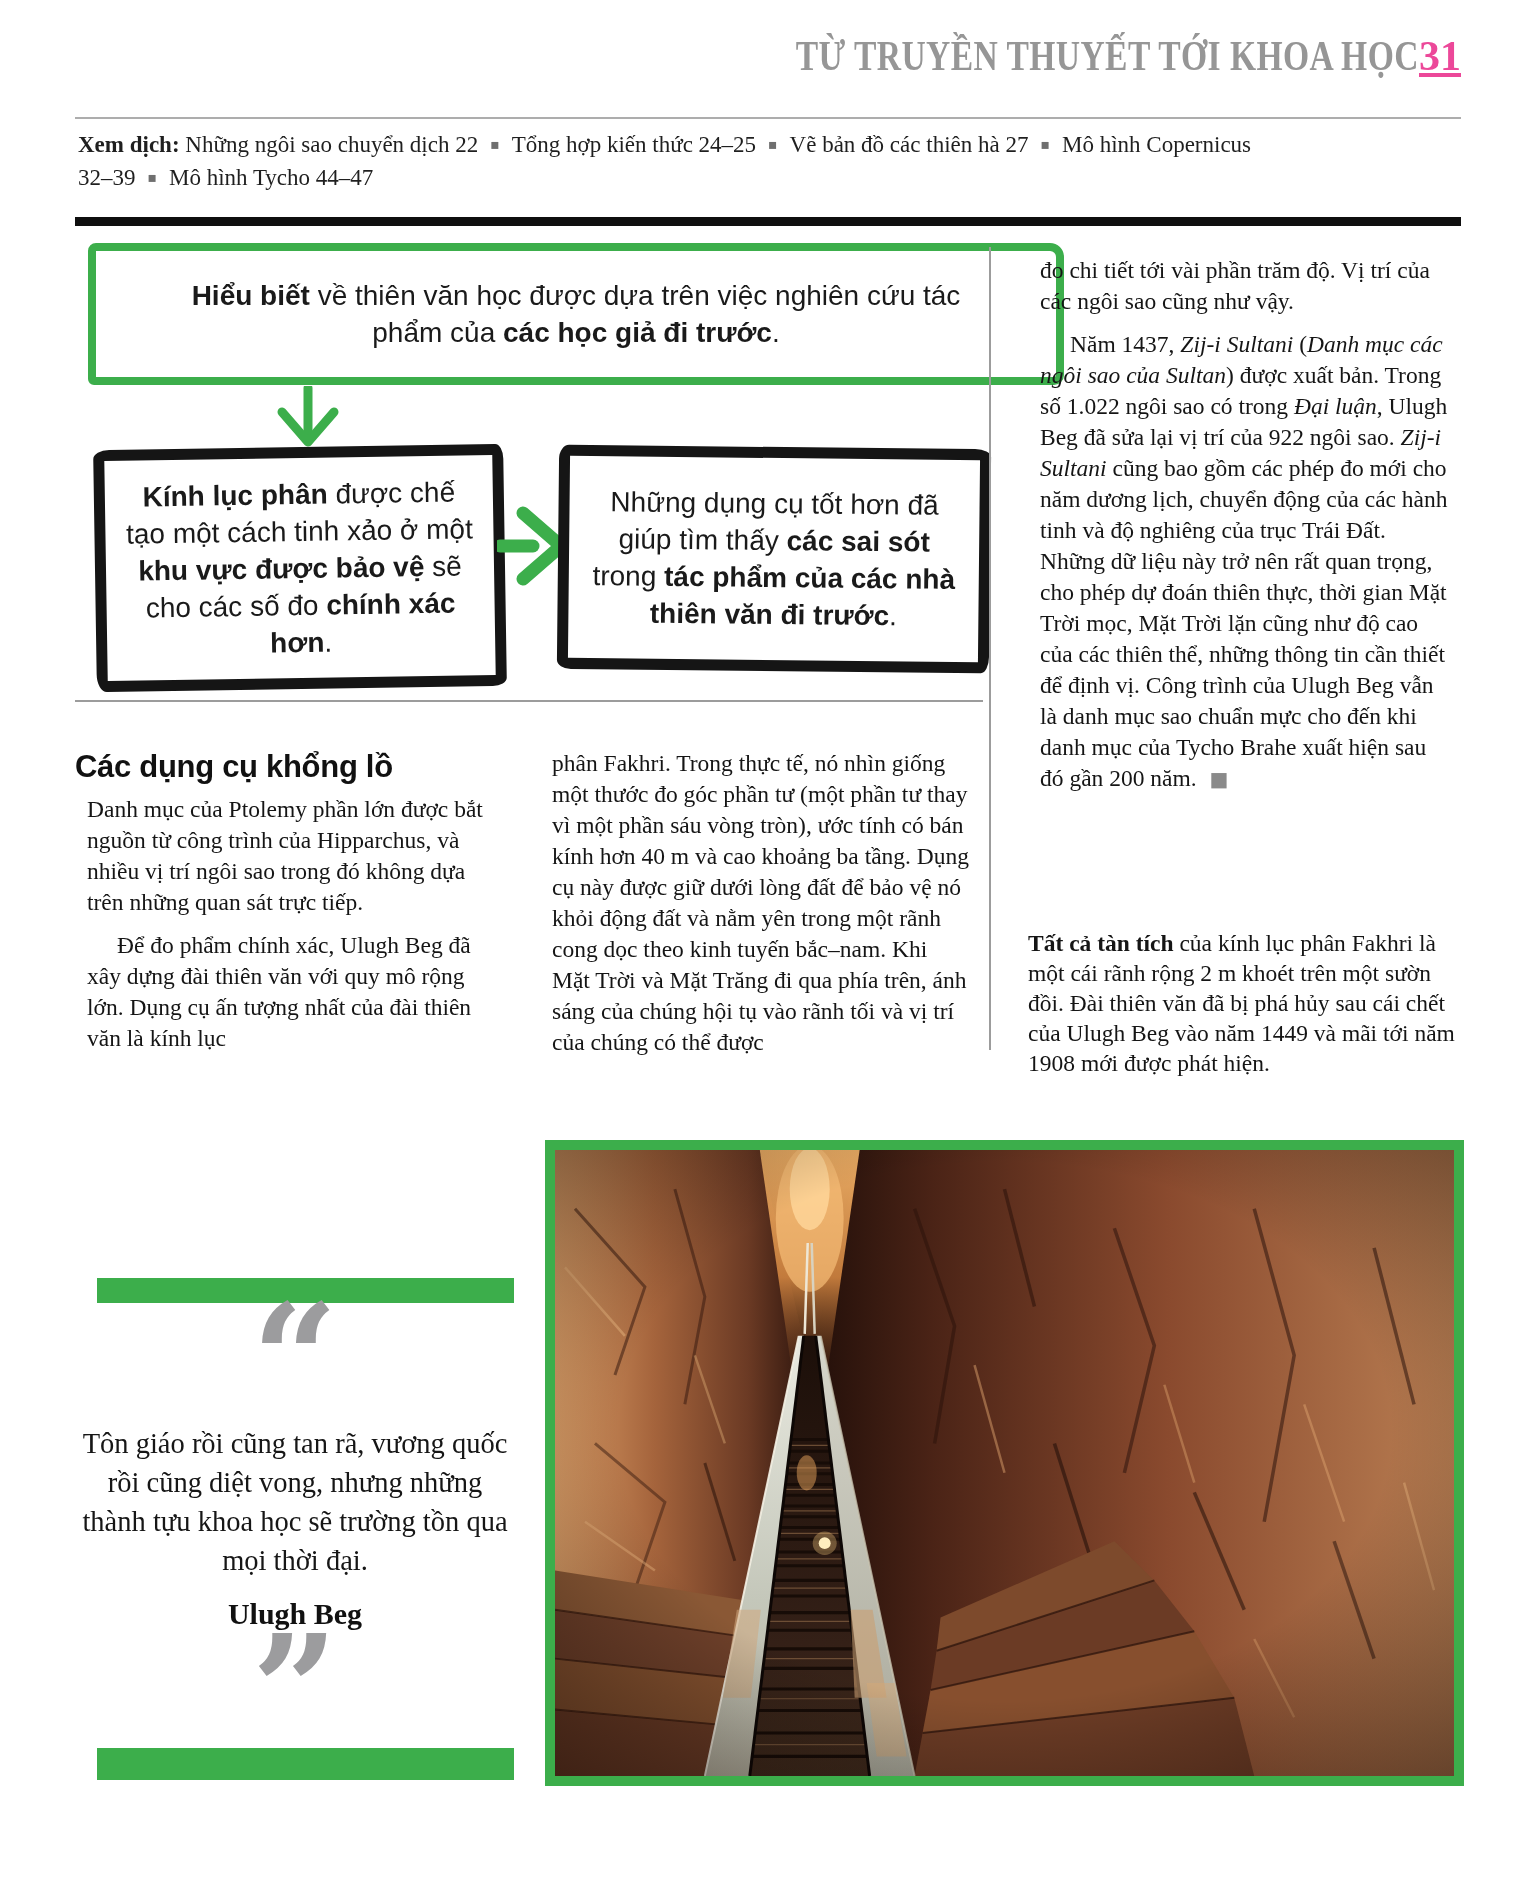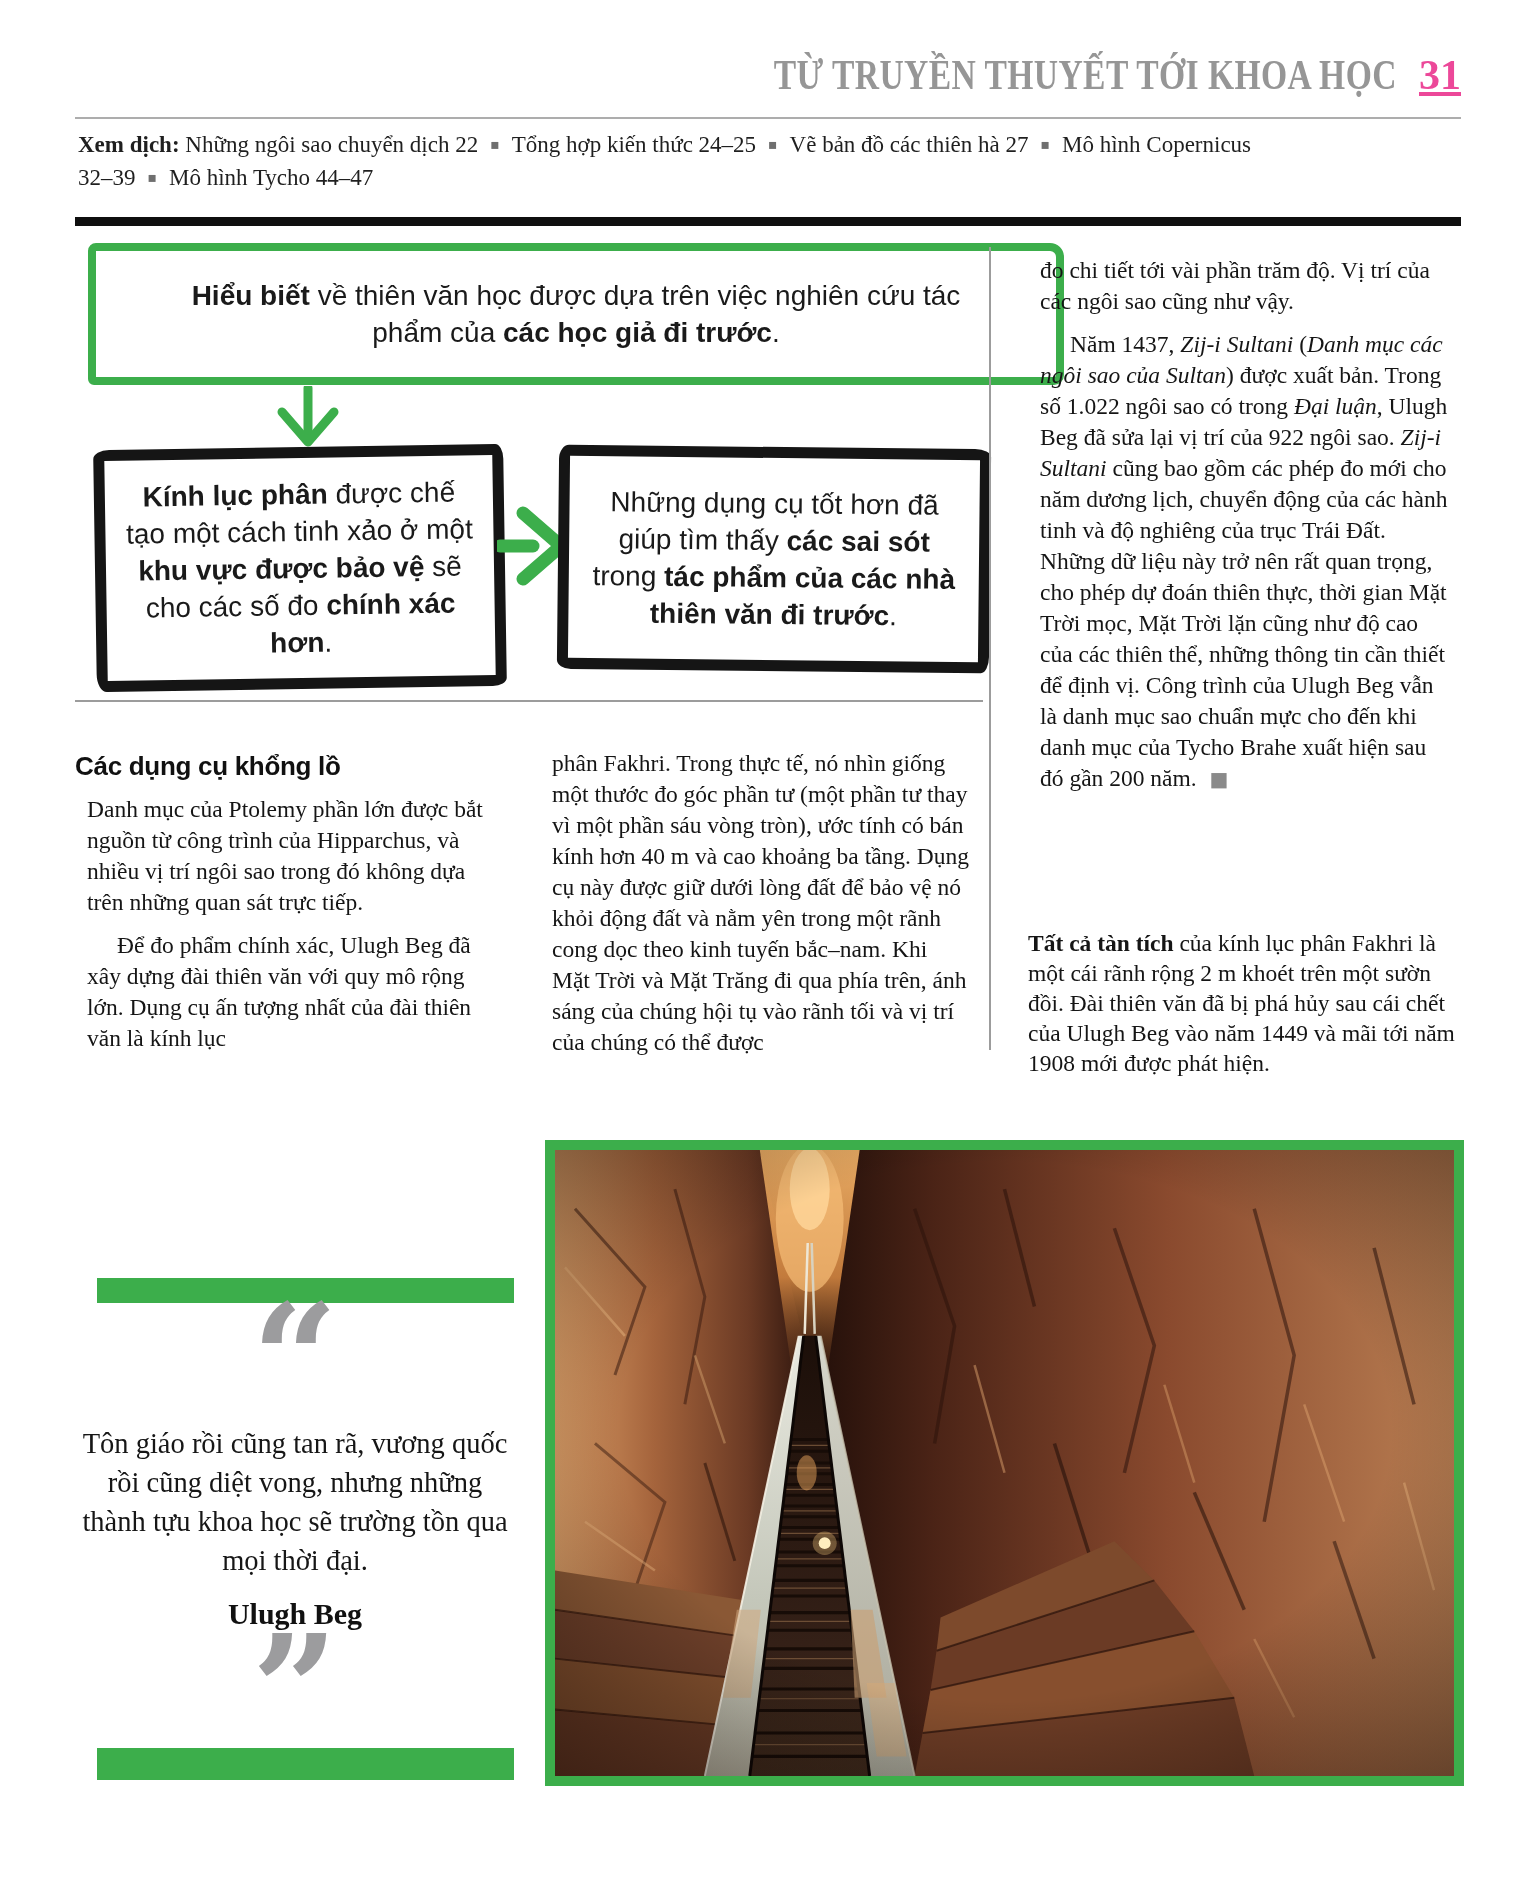--- a/index.html
+++ b/index.html
@@ -5,21 +5,21 @@
   html,body{margin:0;padding:0;}
   body{
     width:1536px;height:1882px;position:relative;background:#ffffff;
     font-family:"Liberation Serif","DejaVu Serif",serif;color:#1b1b1b;
     overflow:hidden;
   }
   .abs{position:absolute;}
   .sans{font-family:"Liberation Sans","DejaVu Sans",sans-serif;}
 
   
-  #header-block{top:51px;right:75px;display:flex;align-items:center;gap:22px;}
+  #header-block{top:32px;right:75px;display:flex;align-items:center;}
   .htitle{font-size:42px;font-weight:bold;color:#969696;white-space:nowrap;
           transform:scaleX(.8);transform-origin:100% 100%;letter-spacing:.5px;}
   .hpage{font-size:42px;font-weight:bold;color:#ec4899;text-decoration:underline;}
   #rule-top{top:117px;left:75px;width:1386px;height:2px;background:#adadad;}
   #see-also{top:128px;left:78px;width:1190px;font-size:23px;line-height:32px;color:#1f1f1f;}
   .bullet{color:#6f6f6f;font-size:14px;margin:0 12px;vertical-align:3px;
           font-family:"DejaVu Sans",sans-serif;}
   #rule-thick{top:217px;left:75px;width:1386px;height:9px;background:#0f0f0f;}
 
   
@@ -40,21 +40,21 @@
   #rule-mid{top:700px;left:75px;width:908px;height:2px;background:#9c9c9c;}
   #v-rule{left:989px;top:247px;width:2px;height:803px;background:#9c9c9c;}
 
   
   .col{font-size:23.5px;line-height:31px;color:#151515;}
   .col p{margin:12px;}
   .indent{text-indent:30px;}
   #left-col{left:75px;top:736px;width:437px;}
   #mid-col{left:540px;top:736px;width:442px;}
   #right-col{left:1028px;top:243px;width:434px;}
-  #lc-heading{font-size:26px;font-weight:bold;margin:15px 0 7px;letter-spacing:-.3px;color:#111;}
+  #lc-heading{font-size:31px;font-weight:bold;margin:15px 0 7px;letter-spacing:-.3px;color:#111;}
   #caption{left:1028px;top:928px;width:436px;line-height:30px;}
   .endmark{color:#8a8a8a;font-size:20px;font-family:"DejaVu Sans",sans-serif;margin-left:7px;}
 
   
   .gbar{background:#3cae4b;}
   #green-bar-1{left:97px;top:1278px;width:417px;height:25px;}
   #green-bar-2{left:97px;top:1748px;width:417px;height:32px;}
   #quote-block{left:78px;top:1306px;width:434px;text-align:center;}
   .qmark{color:#9c9c9e;font-size:150px;line-height:105px;height:98px;
          font-family:"DejaVu Serif",serif;font-weight:bold;overflow:visible;}

